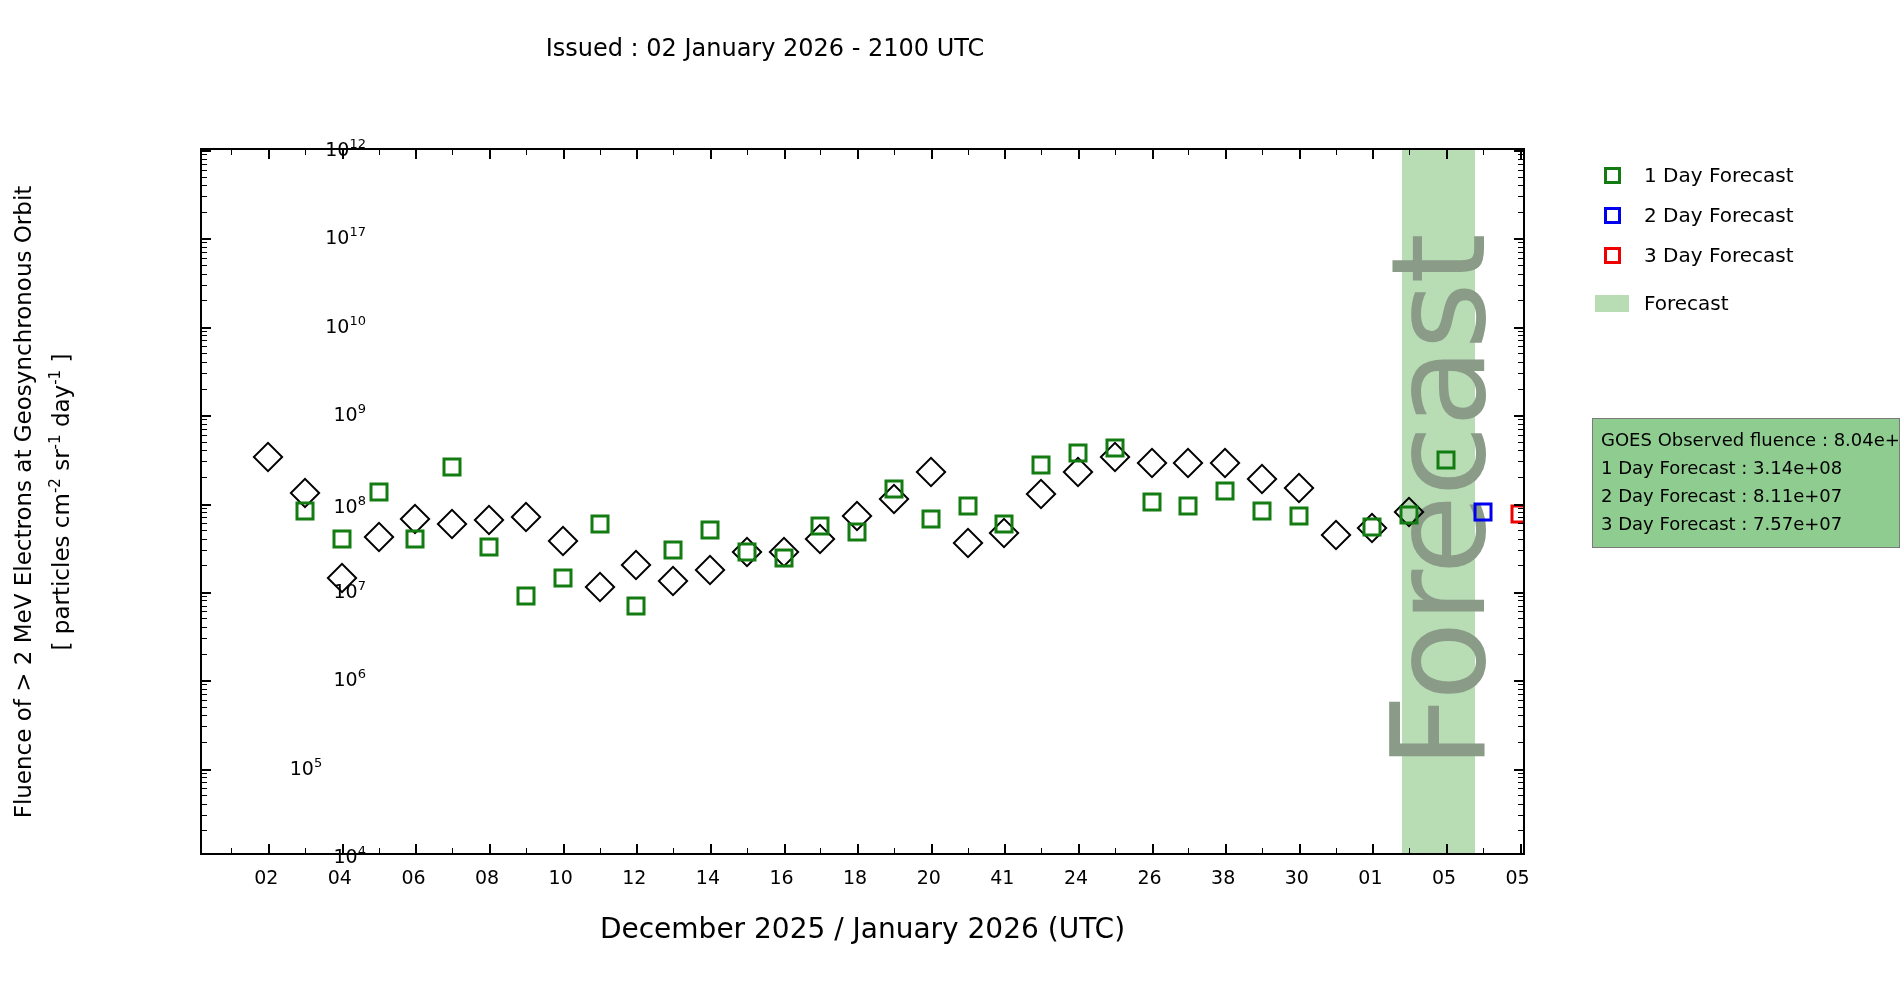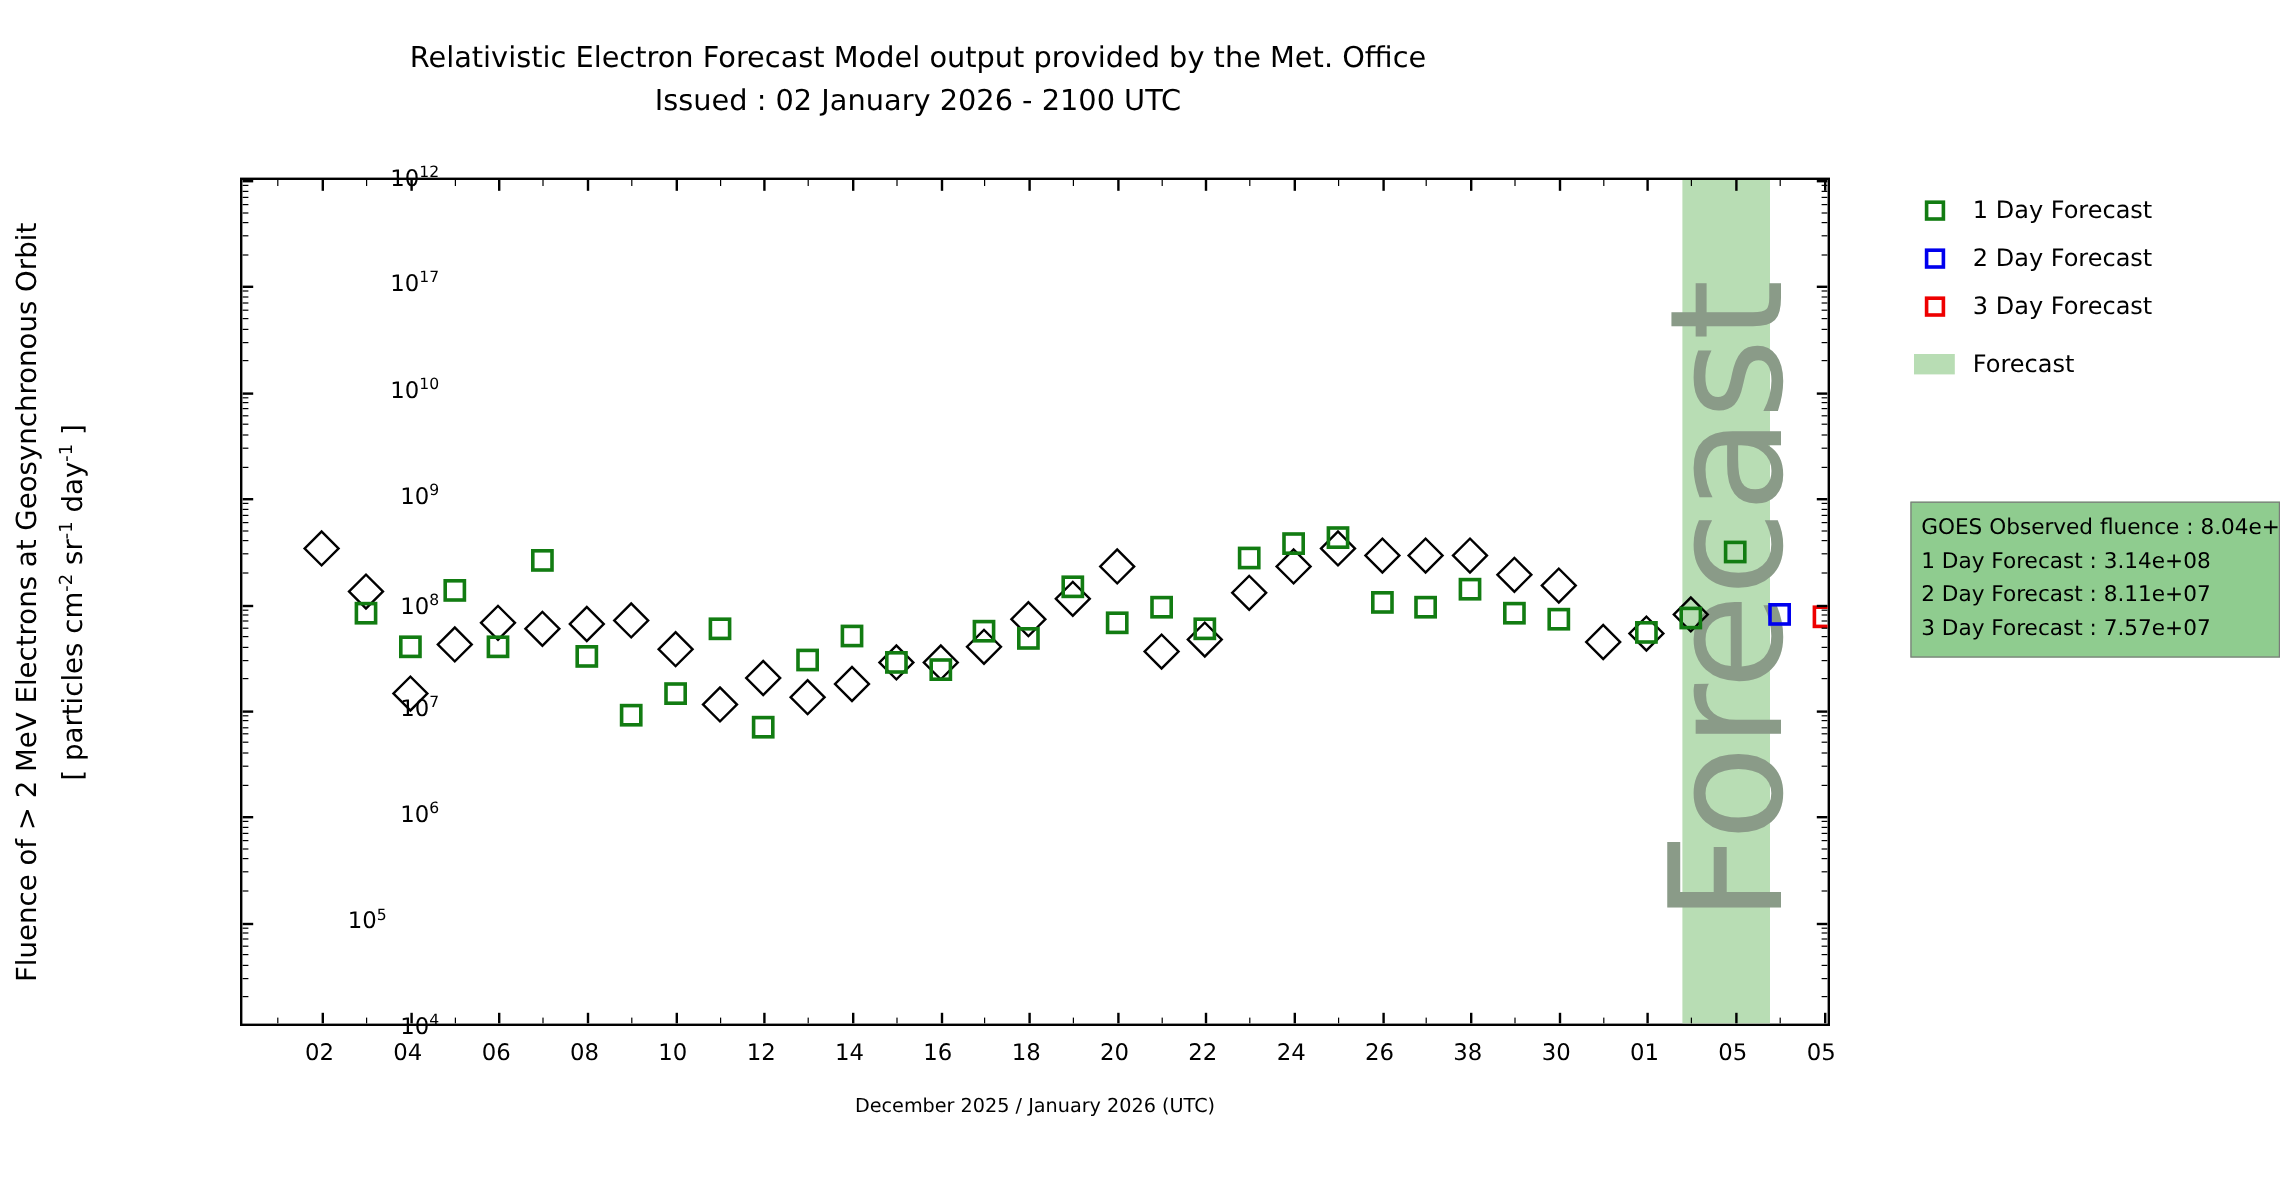--- a/index.html
+++ b/index.html
@@ -130,21 +130,21 @@
     white-space: nowrap;
   }
 
   
   #xaxis-title {
     position: absolute;
     left: 200px;
     top: 912px;
     width: 1325px;
     text-align: center;
-    font-size: 16px;
+    font-size: 28px;
   }
   #yaxis-title-wrap {
     position: absolute;
     left: 0px;
     top: 148px;
     height: 707px;
     width: 130px;
   }
   .yaxis-line {
     position: absolute;
@@ -213,21 +213,20 @@
     font-size: 18px;
     line-height: 28px;
     white-space: nowrap;
     color: #000;
   }
 </style>
 </head>
 <body>
 
 <div id="title-block">
-  <div id="title-main">Relativistic Electron Forecast Model output provided by the Met. Office</div>
   <div id="title-sub">Issued : 02 January 2026 - 2100 UTC</div>
 </div>
 
 <div id="yaxis-title-wrap">
   <div class="yaxis-line" id="yaxis-l1">Fluence of &gt; 2 MeV Electrons at Geosynchronous Orbit</div>
   <div class="yaxis-line" id="yaxis-l2"><span>[ particles cm</span><sup>-2</sup><span> sr</span><sup>-1</sup><span> day</span><sup>-1</sup><span> ]</span></div>
 </div>
 
 <div id="plot-frame">
   <div id="plot-inner">
@@ -537,21 +536,21 @@
     <div class="xlabel-tick" style="left: 266.25px;">02</div>
     <div class="xlabel-tick" style="left: 339.861px;">04</div>
     <div class="xlabel-tick" style="left: 413.472px; text-align: center;">06</div>
     <div class="xlabel-tick" style="left: 487.083px;">08</div>
     <div class="xlabel-tick" style="left: 560.694px;">10</div>
     <div class="xlabel-tick" style="left: 634.306px;">12</div>
     <div class="xlabel-tick" style="left: 707.917px;">14</div>
     <div class="xlabel-tick" style="left: 781.528px;">16</div>
     <div class="xlabel-tick" style="left: 855.139px;">18</div>
     <div class="xlabel-tick" style="left: 928.75px;">20</div>
-    <div class="xlabel-tick" style="left: 1002.36px;">22</div>
+    <div class="xlabel-tick" style="left: 1002.36px;">41</div>
     <div class="xlabel-tick" style="left: 1075.97px;">24</div>
     <div class="xlabel-tick" style="left: 1149.58px;">26</div>
     <div class="xlabel-tick" style="left: 1223.19px;">38</div>
     <div class="xlabel-tick" style="left: 1296.81px;">30</div>
     <div class="xlabel-tick" style="left: 1370.42px;">01</div>
     <div class="xlabel-tick" style="left: 1444.03px;">05</div>
     <div class="xlabel-tick" style="left: 1517.64px;">05</div>
   </div>
 
 <div id="xaxis-title">December 2025 / January 2026 (UTC)</div>

